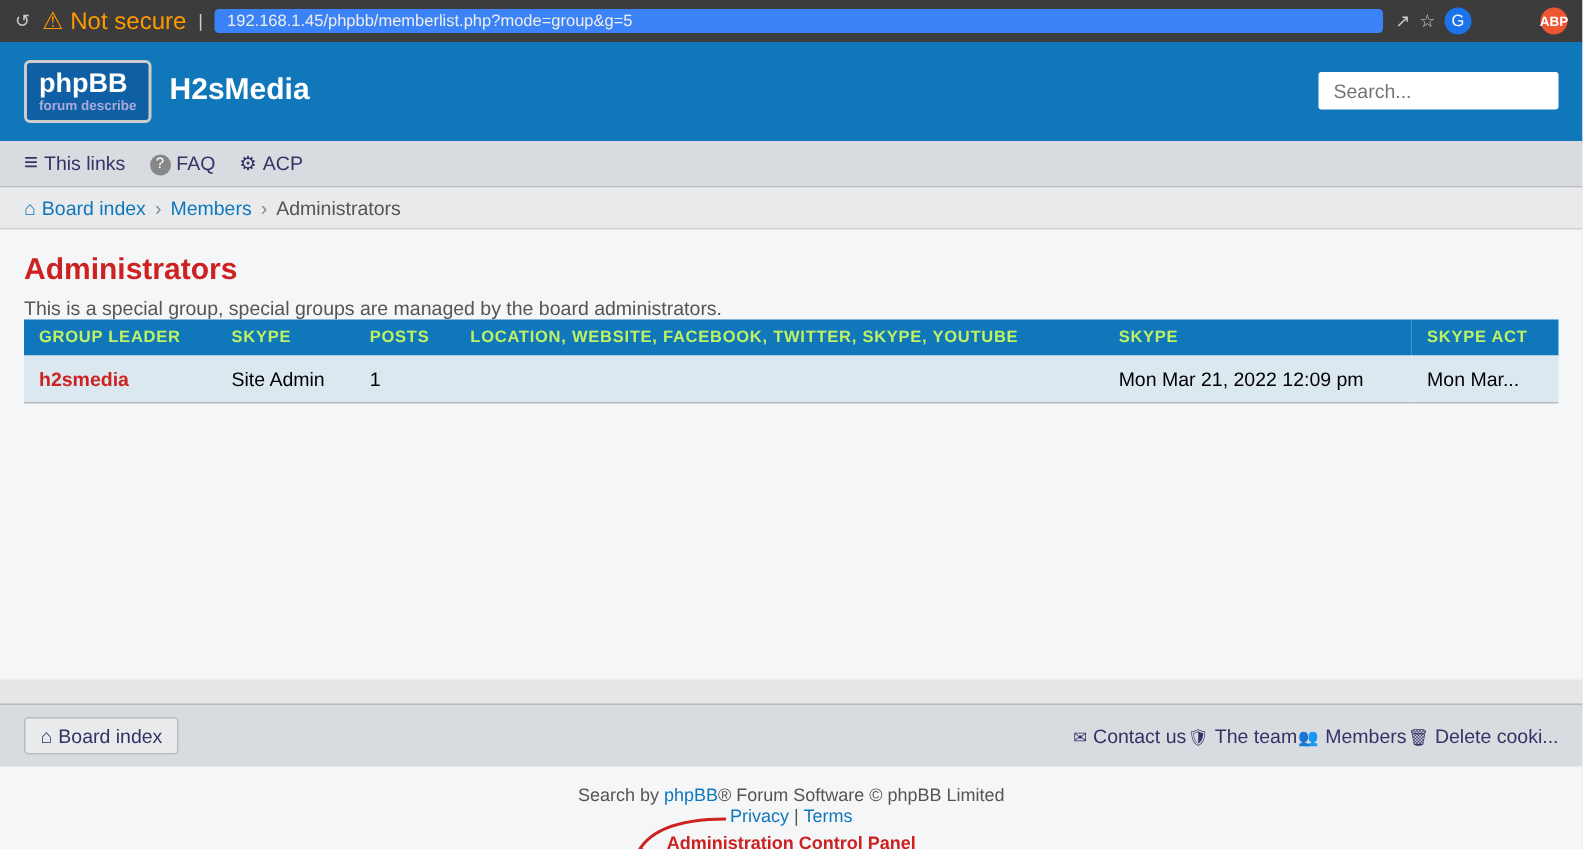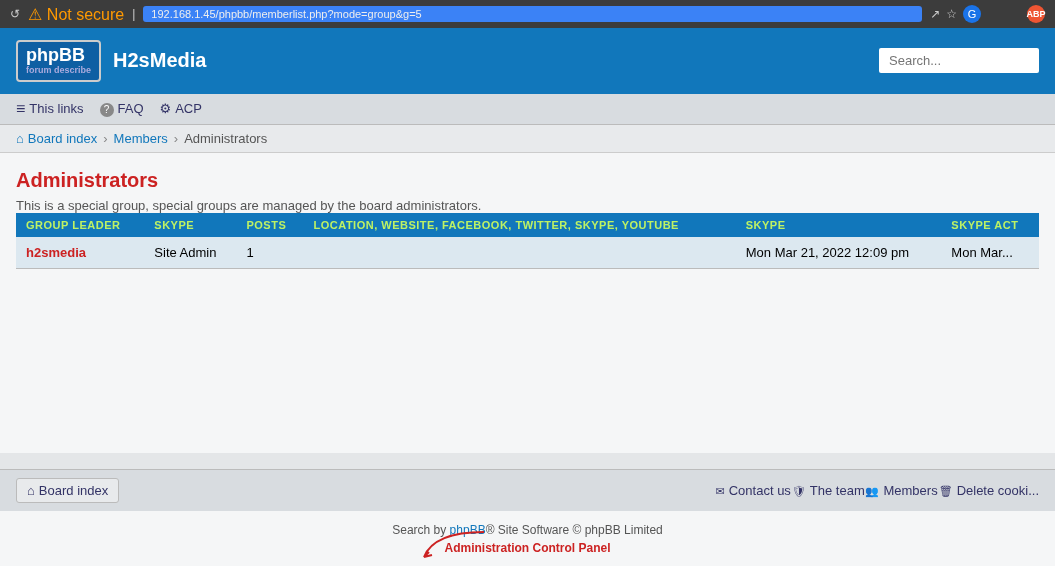--- a/index.html
+++ b/index.html
@@ -261,21 +261,26 @@
     </span>
     <span class="footer-nav-item">
       <span class="icon-trash"></span>
       <span>Delete cooki...</span>
     </span>
   </div>
 </div>
 
 <div class="footer-bottom">
   <div>
-    <span>Search by </span><a href="#">phpBB</a><span>® Site Software © phpBB Limited</span>
+    <span>Search by </span><a href="#">phpBB</a><span>® Forum Software © phpBB Limited</span>
+  </div>
+  <div>
+    <a href="#">Privacy</a>
+    <span> | </span>
+    <a href="#">Terms</a>
   </div>
   <div class="arrow-annotation">
     <svg class="arrow-svg" width="80" height="40">
       <path d="M70,5 Q20,5 10,30 L15,25 M10,30 L18,28" stroke="#cc2222" stroke-width="2" fill="none" marker-end="url(#ah)"></path>
     </svg>
     <a href="#" class="admin-link">Administration Control Panel</a>
   </div>
 </div>
 
 </body></html>

